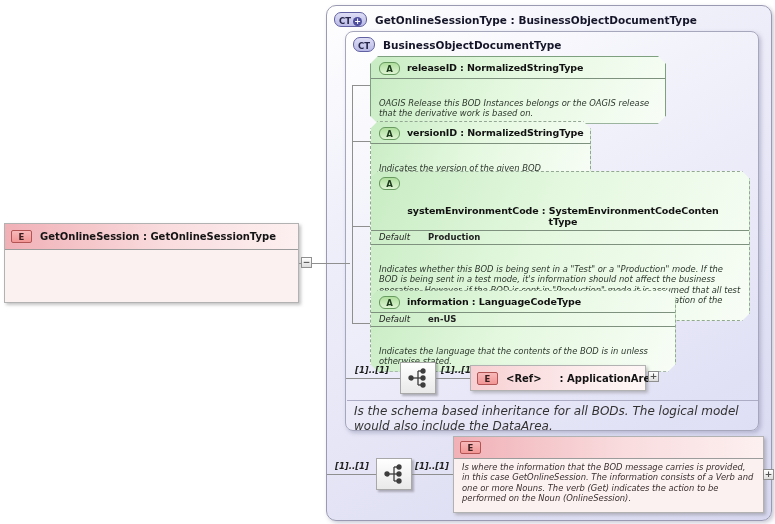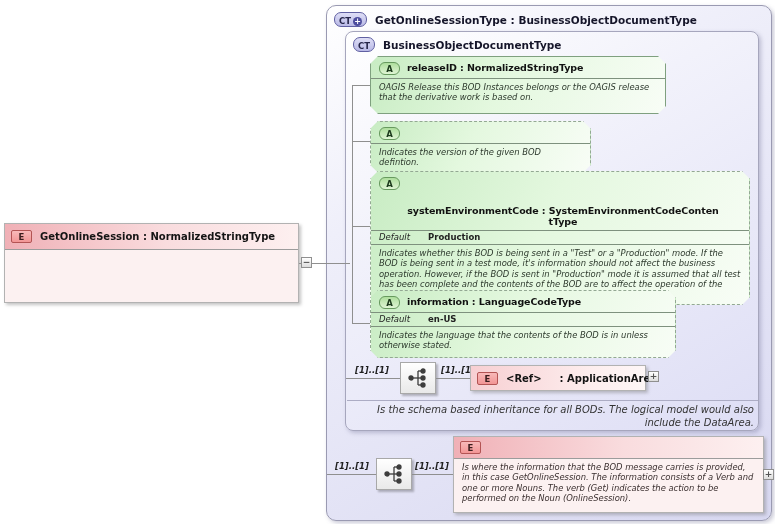--- a/index.html
+++ b/index.html
@@ -37,60 +37,60 @@
         color:#111;letter-spacing:-0.1px;}
   .attr-hdr .ttl{white-space:nowrap;}
   .attr-hdr .ttl.wrapttl{white-space:normal;word-break:break-all;text-align:center;
         max-width:312px;flex:1;margin-top:28px;}
   .defrow{display:flex;gap:18px;padding:1px 8px 2px;border-bottom:1px solid #7e917e;
         font-size:8.5px;color:#222;}
   .dlbl{font-style:italic;}
   .dval{font-weight:bold;}
 
   .desc{font-style:italic;font-size:8.4px;line-height:1.24;padding:3px 8px 4px;}
-  .gdesc{color:#2c382c;}
+  .gdesc{color:#2c382c;margin-top:16px;}
   .pdesc{color:#3a2f2f;}
 
   
   .badge{display:inline-flex;align-items:flex-end;justify-content:center;
         font-weight:bold;box-sizing:border-box;flex:none;}
   .badge-e{width:21px;height:13px;font-size:8.5px;border:1px solid #b35454;border-radius:2px;
         background:linear-gradient(180deg,#f8b9b9,#f29595);color:#3a1d1d;}
   .badge-a{width:21px;height:13px;font-size:8.5px;border:1px solid #679a5e;border-radius:6px;
         background:linear-gradient(180deg,#aede9d,#dff5d4);color:#1d3a1d;}
   .badge-ct{height:15px;gap:2px;padding:0 4px;font-size:8.5px;border:1px solid #6060a2;
         border-radius:7px;background:linear-gradient(180deg,#dedef6,#b9b9e6);color:#26264a;}
   .plus-circle{width:9px;height:9px;border-radius:50%;background:#4d4d9e;color:#fff;
         font-size:8px;line-height:9px;text-align:center;font-weight:bold;display:inline-block;}
 
   
   .hline{position:absolute;height:1px;background:#8f8f8f;}
   .vline{position:absolute;width:1px;background:#8f8f8f;}
   .sep{position:absolute;height:1px;background:#acacc4;}
   .card{position:absolute;font-style:italic;font-weight:bold;font-size:8.5px;color:#1d1d1d;
         white-space:nowrap;}
-  .note{position:absolute;font-style:italic;font-size:10px;line-height:1.25;color:#333;text-align:right;}
+  .note{position:absolute;font-style:italic;font-size:12px;line-height:1.25;color:#333;}
   .expander{position:absolute;width:11px;height:11px;border:1px solid #8f8f8f;box-sizing:border-box;
         background:linear-gradient(180deg,#ffffff,#dcdcdc);font-size:9px;line-height:9px;
         text-align:center;color:#555;font-weight:bold;z-index:8;}
   .seqicon{position:absolute;width:36px;height:32px;border:1px solid #a8a8a8;box-sizing:border-box;
         background:linear-gradient(180deg,#ffffff,#e9e9e9);
         box-shadow:2px 2px 2px rgba(0,0,0,.25);display:flex;align-items:center;
         justify-content:center;z-index:6;}
   .z6{z-index:6;}
 </style>
 </head>
 <body>
 
 <div class="page">
 
   <div class="ebox" style="left:4px;top:223px;width:295px;min-height:80px">
     <div class="ebox-hdr">
       <span class="badge badge-e">E</span>
-      <span>GetOnlineSession : NormalizedStringType</span>
+      <span>GetOnlineSession : GetOnlineSessionType</span>
     </div>
   </div>
 
   <div class="ctbox outer" style="left:326px;top:5px;width:446px;height:516px">
     <div class="ct-hdr">
       <span class="badge badge-ct">
         <span>CT</span>
         <span class="plus-circle">+</span>
       </span>
       <span>GetOnlineSessionType : BusinessObjectDocumentType</span>
@@ -114,20 +114,21 @@
         <div class="attr-hdr">
           <span class="badge badge-a">A</span>
           <span class="ttl">releaseID : NormalizedStringType</span>
         </div>
         <div class="desc gdesc">OAGIS Release this BOD Instances belongs or the OAGIS release that the derivative work is based on.</div>
       </div>
 
       <div class="attr" style="left:24px;top:89px;width:221px;min-height:41px">
         <div class="attr-hdr">
           <span class="badge badge-a">A</span>
+          <span class="ttl">versionID : NormalizedStringType</span>
         </div>
         <div class="desc gdesc">Indicates the version of the given BOD defintion.</div>
       </div>
 
       <div class="attr" style="left:24px;top:139px;width:380px;min-height:111px">
         <div class="attr-hdr">
           <span class="badge badge-a">A</span>
           <span class="ttl wrapttl">systemEnvironmentCode : SystemEnvironmentCodeContentType</span>
         </div>
         <div class="defrow">

